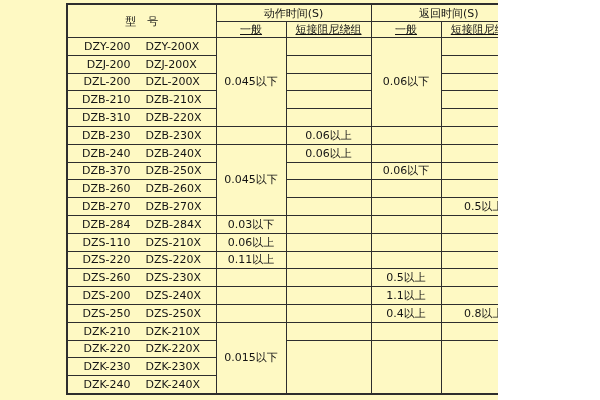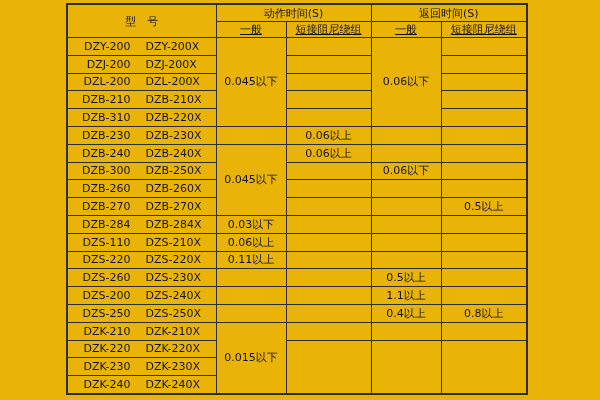--- a/index.html
+++ b/index.html
@@ -8,23 +8,23 @@
     background: #ffffff;
   }
   body {
     width: 600px;
     height: 400px;
     font-family: "DejaVu Sans", "Liberation Sans", sans-serif;
     color: #141414;
   }
   .canvas {
     position: relative;
-    width: 600px;
+    width: 498px;
     height: 400px;
-    background: #eab308;
+    background: #fef9c3;
     overflow: hidden;
   }
   table.spec {
     position: absolute;
     left: 66px;
     top: 3px;
     width: 460px;
     border-collapse: collapse;
     table-layout: fixed;
     border: 2px solid #2e2e2e;
@@ -147,21 +147,21 @@
             </div>
           </td>
         <td rowspan="4">0.045以下</td>
         <td>0.06以上</td>
         <td></td>
         <td></td>
       </tr>
       <tr>
         <td>
             <div class="mwrap">
-              <span>DZB-300</span>
+              <span>DZB-370</span>
               <span>DZB-250X</span>
             </div>
           </td>
         <td></td>
         <td>0.06以下</td>
         <td></td>
       </tr>
       <tr>
         <td>
             <div class="mwrap">

